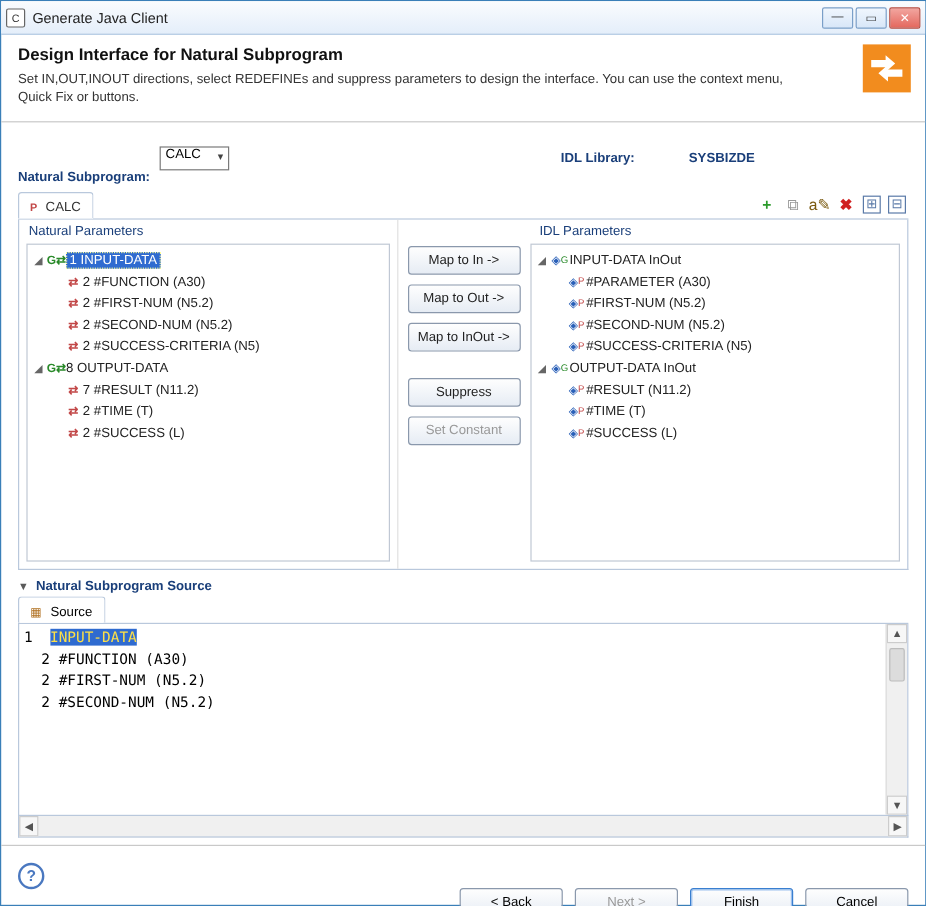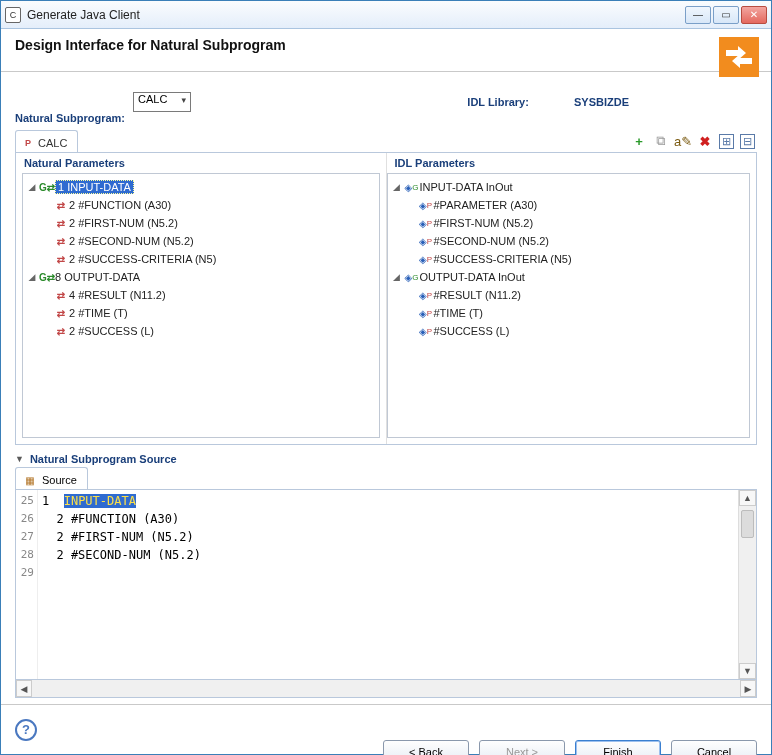--- a/index.html
+++ b/index.html
@@ -29,21 +29,21 @@
 .tab-icon { width: 12px; height: 12px; color: #c24848; font-size: 9px; font-weight: bold; display: inline-flex; align-items: center; justify-content: center; }
 .toolbar-icons { margin-left: auto; display: flex; gap: 6px; align-items: center; }
 .ticon { width: 16px; height: 16px; display: inline-flex; align-items: center; justify-content: center; font-size: 13px; cursor: pointer; }
 .ticon.plus { color: #2a9a2a; font-weight: bold; }
 .ticon.copy { color: #999; }
 .ticon.rename { color: #7a5a10; }
 .ticon.del { color: #d02020; font-weight: bold; }
 .ticon.box { border: 1px solid #5a7aa8; color: #5a7aa8; font-size: 11px; width: 15px; height: 15px; line-height: 13px; text-align: center; }
 .panes { display: flex; border: 1px solid #b9c8dc; border-top: none; height: 292px; }
 .pane { flex: 1; display: flex; flex-direction: column; }
-.pane-title { font-weight: bold; color: #1a3f7a; padding: 4px 8px 4px 8px; }
+.pane-title { font-weight: normal; color: #1a3f7a; padding: 4px 8px 4px 8px; }
 .pane-left { border-right: 1px solid #e0e0e0; }
 .tree-wrap { flex: 1; border: 1px solid #c0c8d4; margin: 0 6px 6px 6px; overflow: auto; background: #fff; }
 .tree { padding: 4px 2px; font-size: 11px; color: #222; }
 .tnode { display: flex; align-items: center; height: 18px; white-space: nowrap; }
 .tw { width: 14px; display: inline-flex; justify-content: center; color: #666; font-size: 9px; cursor: pointer; }
 .ticon-sm { width: 16px; height: 14px; display: inline-flex; align-items: center; justify-content: center; font-size: 10px; }
 .icon-g { color: #2a8a2a; font-weight: bold; }
 .icon-p { color: #c24848; font-weight: bold; }
 .icon-d { color: #2a60b8; }
 .sel { background: #2f6bd0; color: #fff; padding: 0 2px; border: 1px dotted #ff9; }
@@ -81,20 +81,21 @@
     <span class="titlebar-title">Generate Java Client</span>
     <div class="winbtns">
       <div class="winbtn">—</div>
       <div class="winbtn">▭</div>
       <div class="winbtn close">✕</div>
     </div>
   </div>
 
   <div class="header-band">
     <div class="header-title">Design Interface for Natural Subprogram</div>
+    <div class="header-desc">Set IN,OUT,INOUT directions, select REDEFINEs and suppress parameters to design the interface. You can use the context menu, Quick Fix or buttons.</div>
     <div class="header-icon">
       <svg width="34" height="34" viewBox="0 0 34 34">
           <path d="M4 10 L16 10 L16 6 L24 13 L16 20 L16 16 L4 16 Z" fill="#fff"></path>
           <path d="M30 24 L18 24 L18 28 L10 21 L18 14 L18 18 L30 18 Z" fill="#fff"></path>
         </svg>
     </div>
   </div>
 
   <div class="content">
     <div class="row1">
@@ -148,34 +149,42 @@
                 <span class="ticon-sm icon-p">⇄</span>
                 <span>2 #SUCCESS-CRITERIA (N5)</span>
               </div>
             <div class="tnode">
                 <span class="tw">◢</span>
                 <span class="ticon-sm icon-g">G⇄</span>
                 <span>8 OUTPUT-DATA</span>
               </div>
             <div class="tnode" style="padding-left:28px">
                 <span class="ticon-sm icon-p">⇄</span>
-                <span>4 #RESULT (N11.2)</span>
+                <span>7 #RESULT (N11.2)</span>
               </div>
             <div class="tnode" style="padding-left:28px">
                 <span class="ticon-sm icon-p">⇄</span>
                 <span>2 #TIME (T)</span>
               </div>
             <div class="tnode" style="padding-left:28px">
                 <span class="ticon-sm icon-p">⇄</span>
                 <span>2 #SUCCESS (L)</span>
               </div>
           </div>
         </div>
       </div>
 
+      <div class="mid-btns">
+        <button class="btn">Map to In -&gt;</button>
+        <button class="btn">Map to Out -&gt;</button>
+        <button class="btn">Map to InOut -&gt;</button>
+        <div style="height:6px"></div>
+        <button class="btn">Suppress</button>
+        <button class="btn" disabled="">Set Constant</button>
+      </div>
 
       <div class="pane pane-right">
         <div class="pane-title">IDL Parameters</div>
         <div class="tree-wrap">
           <div class="tree">
             <div class="tnode">
                 <span class="tw">◢</span>
                 <span class="ticon-sm icon-d">◈<sup style="color:#2a8a2a;font-size:8px">G</sup></span>
                 <span>INPUT-DATA  InOut</span>
               </div>
@@ -222,27 +231,20 @@
         <span class="twisty">▼</span>
         <span>Natural Subprogram Source</span>
       </div>
       <div class="source-tabrow">
         <div class="source-tab">
           <span class="ticon-sm" style="color:#b07020">▦</span>
           <span>Source</span>
         </div>
       </div>
       <div class="source-body">
-        <div class="gutter">
-            <div>25</div>
-            <div>26</div>
-            <div>27</div>
-            <div>28</div>
-            <div>29</div>
-          </div>
         <div class="code"><div><span>1  </span><span class="hlsel">INPUT-DATA</span></div><div>  2 #FUNCTION (A30)</div><div>  2 #FIRST-NUM (N5.2)</div><div>  2 #SECOND-NUM (N5.2)</div></div>
         <div class="vscroll">
             <div class="arrow">▲</div>
             <div class="thumb"></div>
             <div class="arrow" style="position:absolute;bottom:0;left:0;right:0">▼</div>
           </div>
       </div>
       <div class="hscroll">
         <div class="arrow">◀</div>
         <div style="flex:1"></div>

